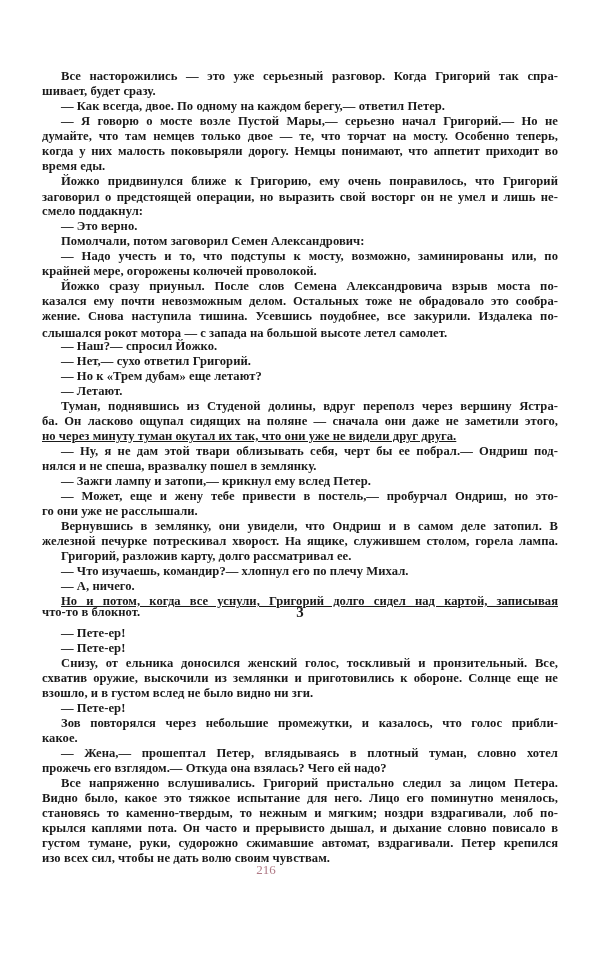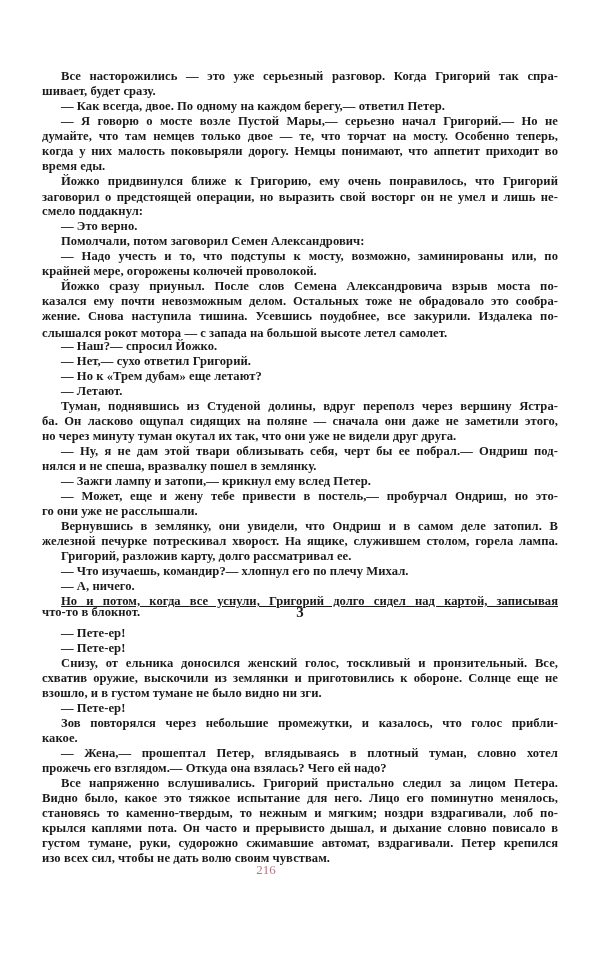--- a/index.html
+++ b/index.html
@@ -74,41 +74,41 @@
       <div class="line indent justify" style="top: 210px;">Йожко сразу приуныл. После слов Семена Александровича взрыв моста по-</div>
       <div class="line justify" style="top: 225px;">казался ему почти невозможным делом. Остальных тоже не обрадовало это сообра-</div>
       <div class="line justify" style="top: 240px;">жение. Снова наступила тишина. Усевшись поудобнее, все закурили. Издалека по-</div>
       <div class="line" style="top: 237px; margin-top: 20px;">слышался рокот мотора — с запада на большой высоте летел самолет.</div>
       <div class="line indent" style="top: 270px;">— Наш?— спросил Йожко.</div>
       <div class="line indent" style="top: 285px;">— Нет,— сухо ответил Григорий.</div>
       <div class="line indent" style="top: 300px;">— Но к «Трем дубам» еще летают?</div>
       <div class="line indent" style="top: 315px;">— Летают.</div>
       <div class="line indent justify" style="top: 330px;">Туман, поднявшись из Студеной долины, вдруг переполз через вершину Ястра-</div>
       <div class="line justify" style="top: 345px;">ба. Он ласково ощупал сидящих на поляне — сначала они даже не заметили этого,</div>
-      <div class="line" style="top: 360px;">но через минуту туман окутал их так, что они уже не видели друг друга.</div>
+      <div class="line" style="top: 360px; text-decoration: underline;">но через минуту туман окутал их так, что они уже не видели друг друга.</div>
       <div class="line indent justify" style="top: 375px;">— Ну, я не дам этой твари облизывать себя, черт бы ее побрал.— Ондриш под-</div>
       <div class="line" style="top: 390px;">нялся и не спеша, вразвалку пошел в землянку.</div>
       <div class="line indent" style="top: 405px;">— Зажги лампу и затопи,— крикнул ему вслед Петер.</div>
       <div class="line indent justify" style="top: 420px;">— Может, еще и жену тебе привести в постель,— пробурчал Ондриш, но это-</div>
       <div class="line" style="top: 435px;">го они уже не расслышали.</div>
       <div class="line indent justify" style="top: 450px;">Вернувшись в землянку, они увидели, что Ондриш и в самом деле затопил. В</div>
       <div class="line justify" style="top: 465px;">железной печурке потрескивал хворост. На ящике, служившем столом, горела лампа.</div>
       <div class="line indent" style="top: 480px;">Григорий, разложив карту, долго рассматривал ее.</div>
       <div class="line indent" style="top: 495px;">— Что изучаешь, командир?— хлопнул его по плечу Михал.</div>
       <div class="line indent" style="top: 510px;">— А, ничего.</div>
       <div class="line indent justify" style="top: 525px; text-decoration: underline;">Но и потом, когда все уснули, Григорий долго сидел над картой, записывая</div>
       <div class="line" style="top: 536px;">что-то в блокнот.</div>
     </div>
   <div class="chapter-number">3</div>
   <div class="text-block" id="bottom-block" style="top:626px;">
       <div class="line indent" style="top: 0px;">— Пете-ер!</div>
       <div class="line indent" style="top: 15px;">— Пете-ер!</div>
       <div class="line indent justify" style="top: 30px;">Снизу, от ельника доносился женский голос, тоскливый и пронзительный. Все,</div>
       <div class="line justify" style="top: 45px;">схватив оружие, выскочили из землянки и приготовились к обороне. Солнце еще не</div>
-      <div class="line" style="top: 60px;">взошло, и в густом тумане не было видно ни зги.</div>
+      <div class="line" style="top: 60px;">взошло, и в густом вслед не было видно ни зги.</div>
       <div class="line indent" style="top: 75px;">— Пете-ер!</div>
       <div class="line indent justify" style="top: 90px;">Зов повторялся через небольшие промежутки, и казалось, что голос прибли-</div>
       <div class="line" style="top: 105px;">какое.</div>
       <div class="line indent justify" style="top: 120px;">— Жена,— прошептал Петер, вглядываясь в плотный туман, словно хотел</div>
       <div class="line" style="top: 135px;">прожечь его взглядом.— Откуда она взялась? Чего ей надо?</div>
       <div class="line indent justify" style="top: 150px;">Все напряженно вслушивались. Григорий пристально следил за лицом Петера.</div>
       <div class="line justify" style="top: 165px;">Видно было, какое это тяжкое испытание для него. Лицо его поминутно менялось,</div>
       <div class="line justify" style="top: 180px;">становясь то каменно-твердым, то нежным и мягким; ноздри вздрагивали, лоб по-</div>
       <div class="line justify" style="top: 195px;">крылся каплями пота. Он часто и прерывисто дышал, и дыхание словно повисало в</div>
       <div class="line justify" style="top: 210px;">густом тумане, руки, судорожно сжимавшие автомат, вздрагивали. Петер крепился</div>

